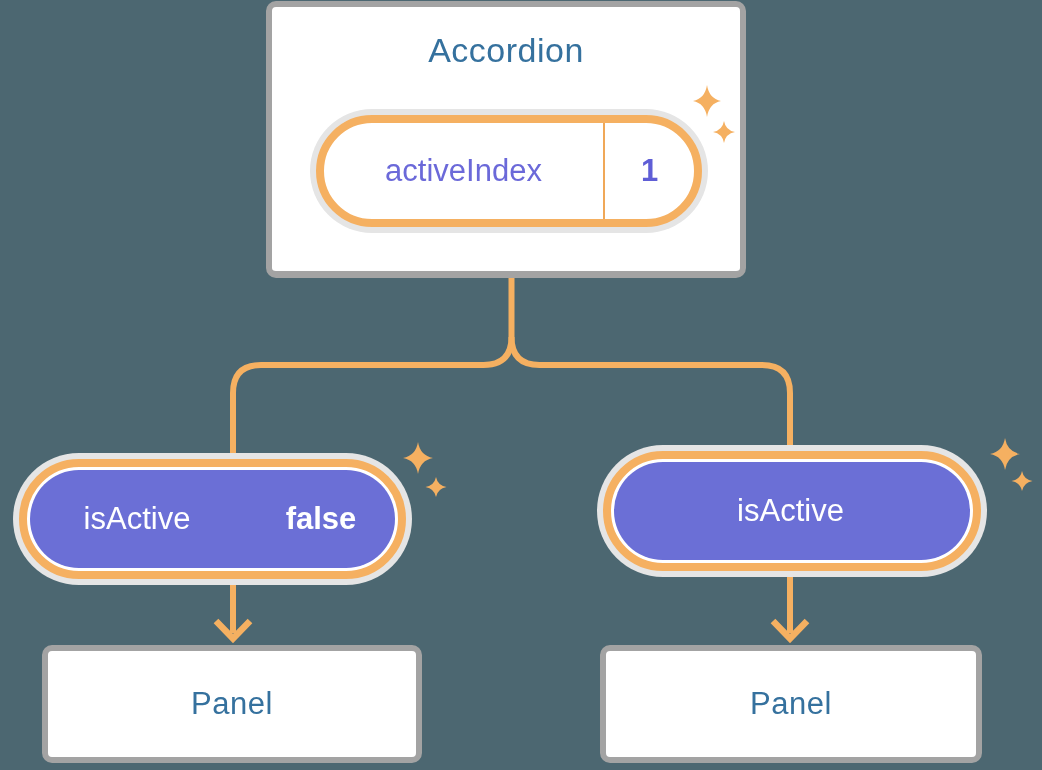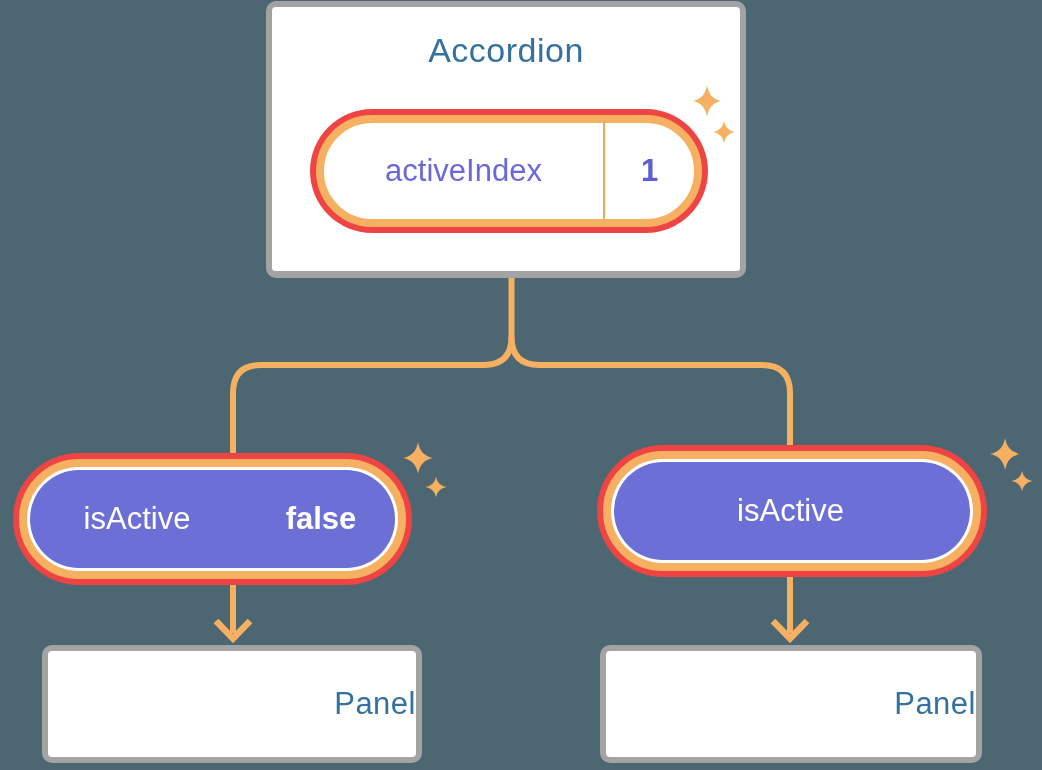--- a/index.html
+++ b/index.html
@@ -47,35 +47,35 @@
     font-weight: 500;
     color: #35719E;
     letter-spacing: 0.5px;
   }
   .panel-card {
     top: 645px;
     width: 380px; height: 118px;
     border-bottom-width: 6px;
     display: flex;
     align-items: center;
-    justify-content: flex-end;
+    justify-content: center;
   }
   .panel-left  { left: 42px; }
   .panel-right { left: 600px; width: 382px; }
   .panel-title {
     font-size: 31px;
     font-weight: 500;
     color: #35719E;
     letter-spacing: 0.5px;
   }
 
   
   .pill-halo {
     position: absolute;
-    background: #ef4444;
+    background: #e5e5e5;
     border-radius: 999px;
     z-index: 3;
   }
   .pill-ring {
     position: absolute;
     inset: 6px;
     border: 8px solid #F5B061;
     border-radius: 999px;
     background: #FFFFFF;
     box-sizing: border-box;

